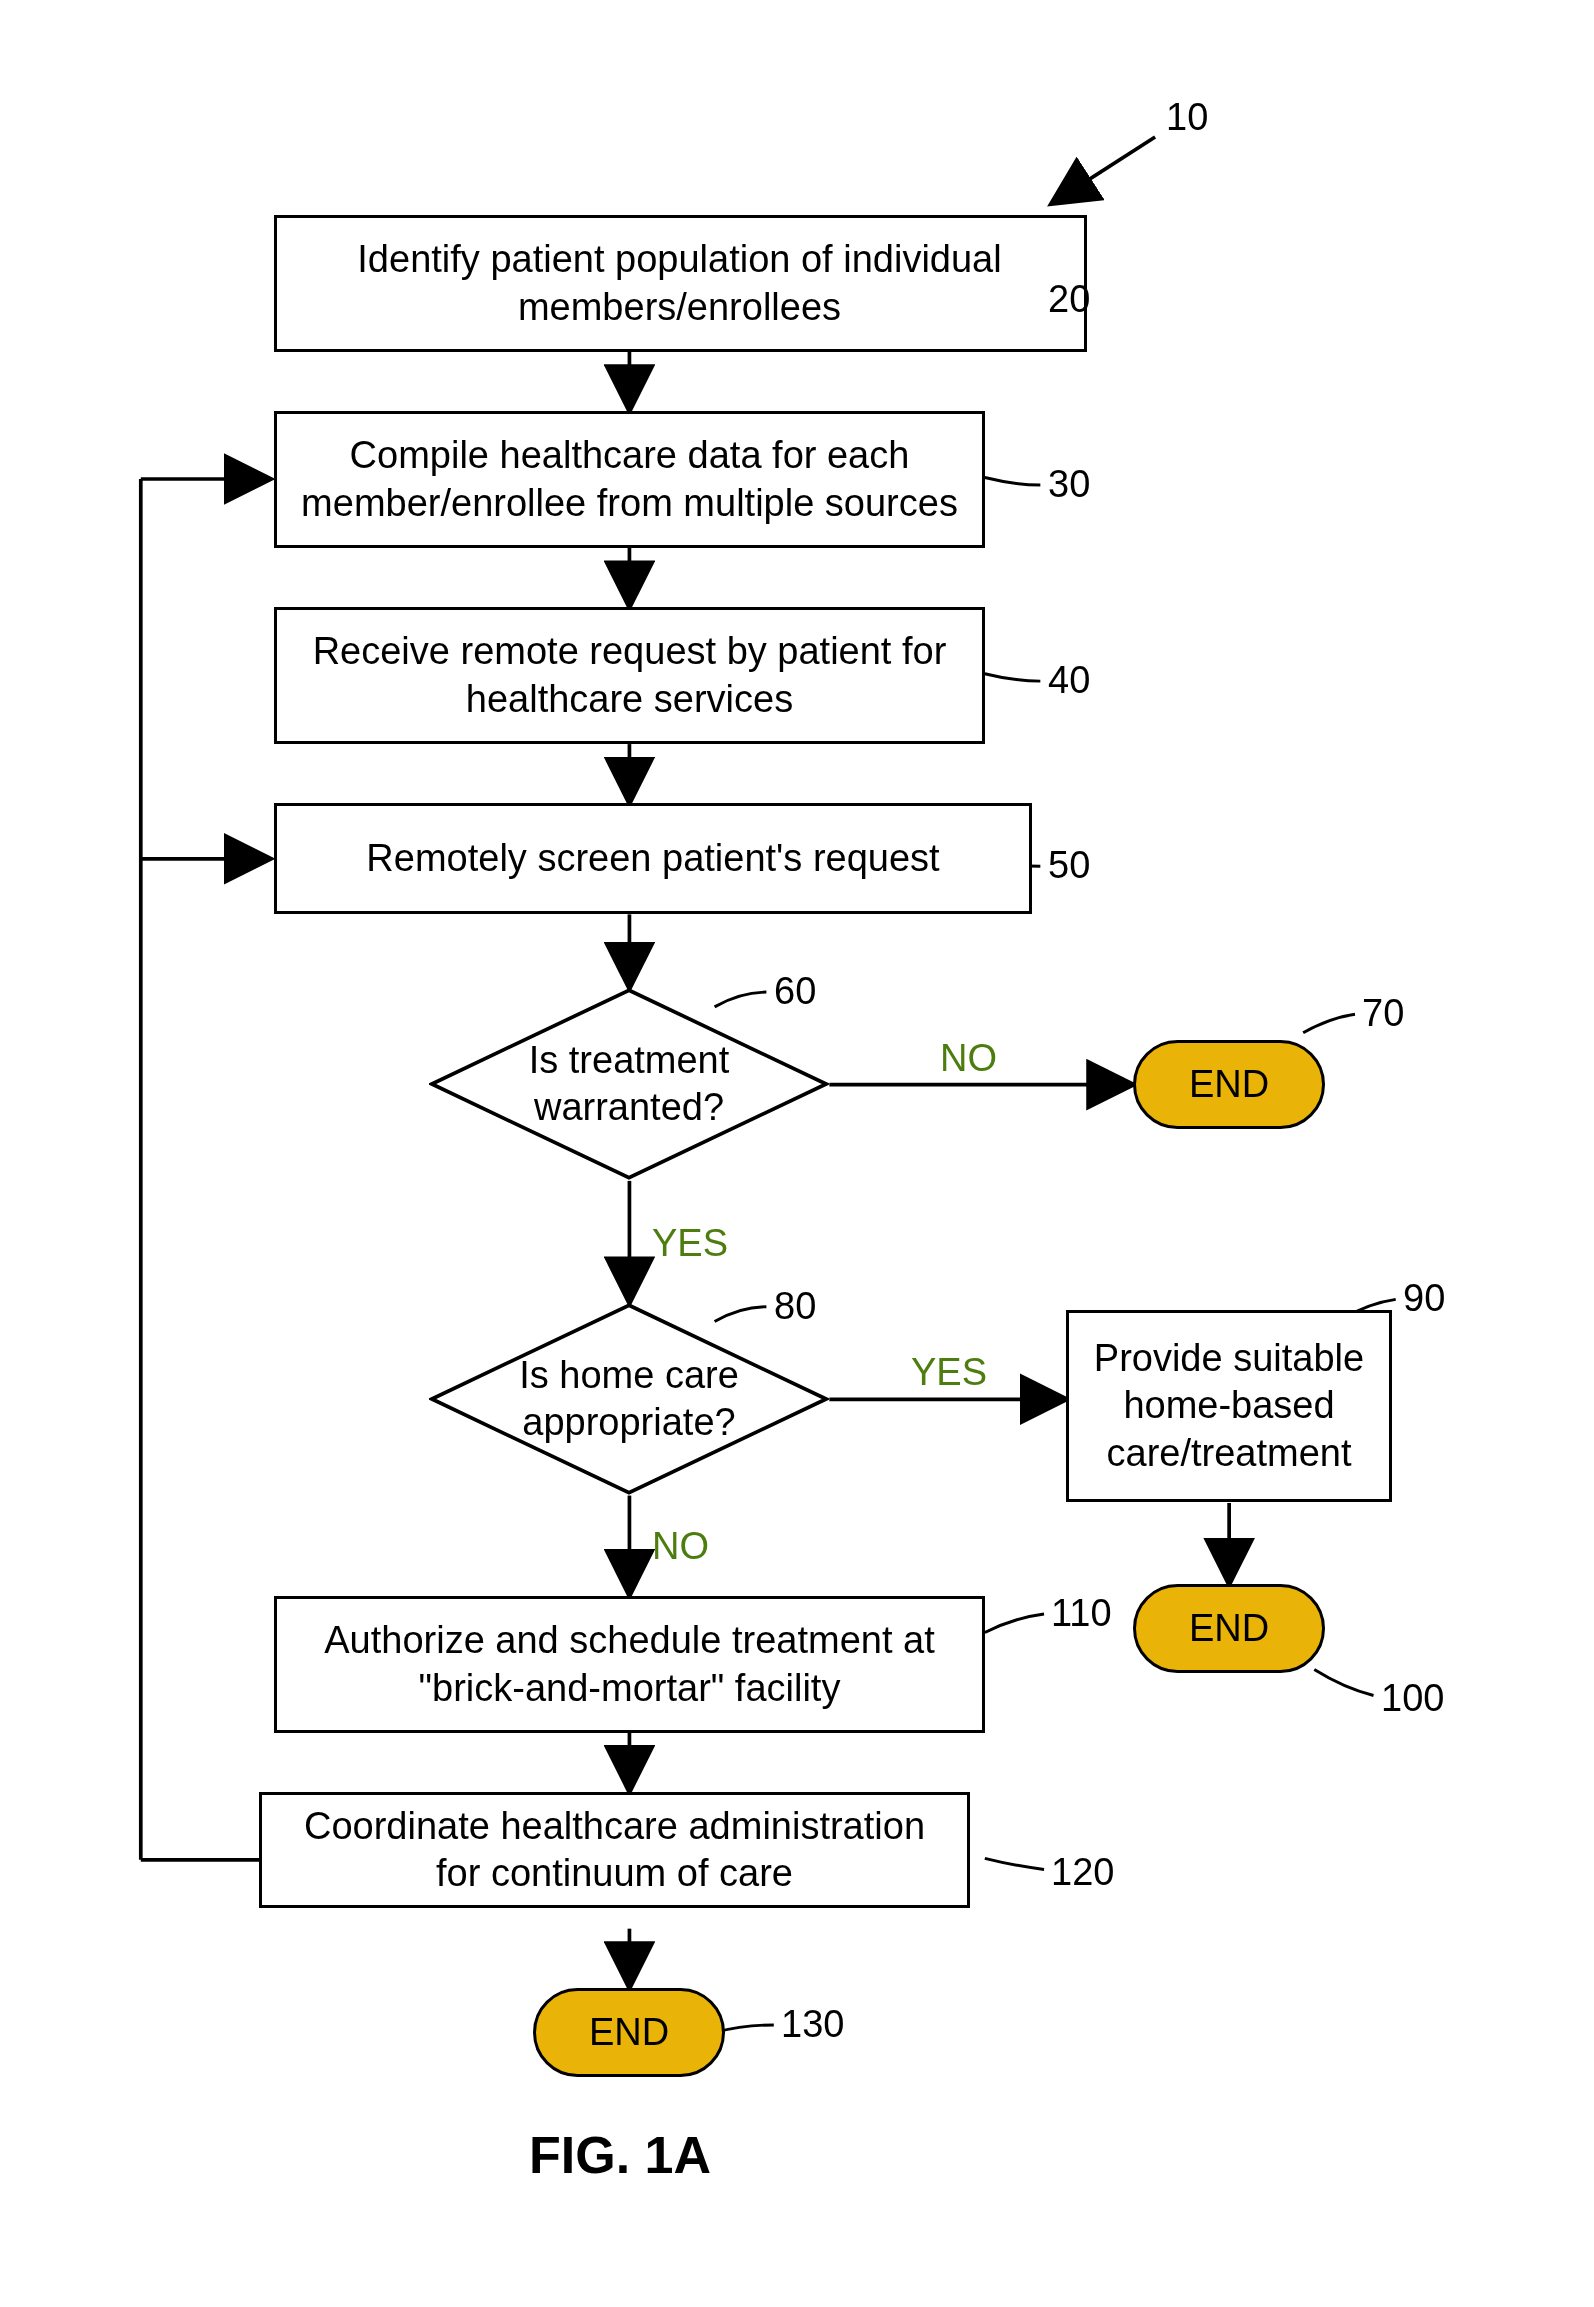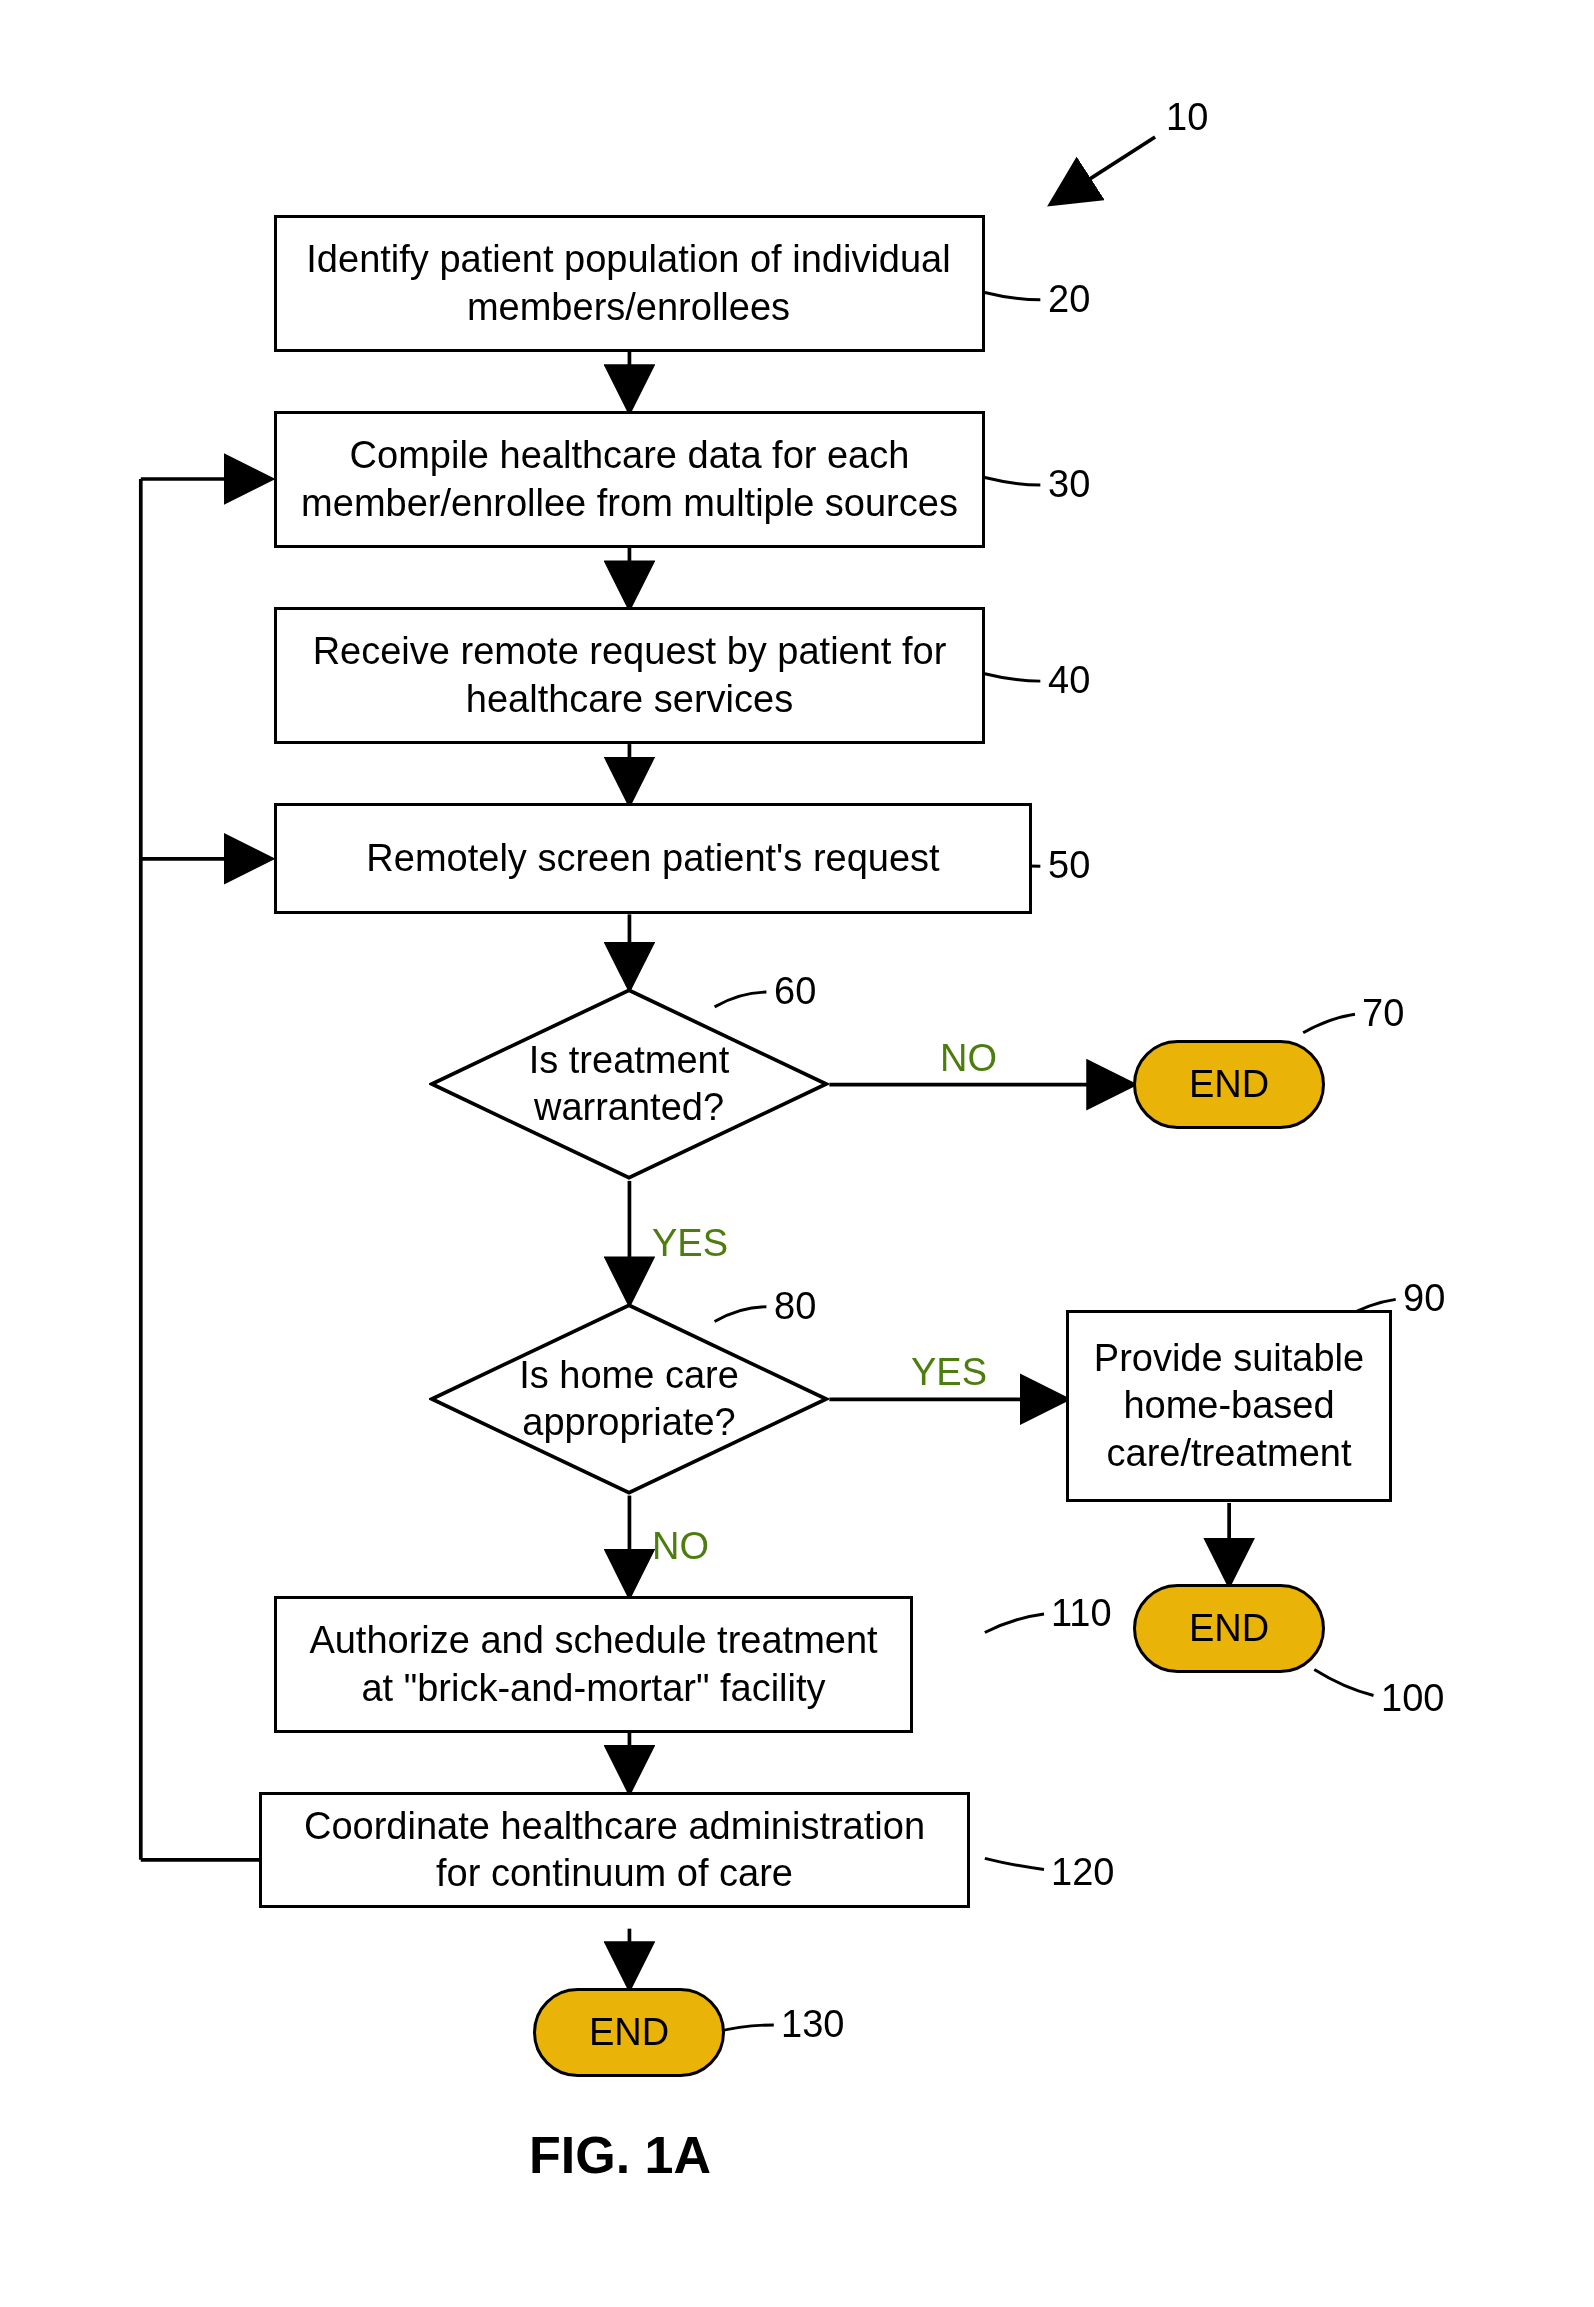--- a/index.html
+++ b/index.html
@@ -143,21 +143,21 @@
 
     <path d="M1330,2205 Q1370,2185 1410,2180" stroke="#000" stroke-width="4" fill="none"></path>
 
     <path d="M1330,2510 Q1370,2520 1410,2525" stroke="#000" stroke-width="4" fill="none"></path>
 
     <path d="M965,2745 Q1005,2735 1045,2735" stroke="#000" stroke-width="4" fill="none"></path>
   </svg>
 
   <div class="ref-label" style="left:1166px; top:96px;">10</div>
 
-  <div class="process" style="left:274px; top:215px; width:711px; height:137px;padding-left:20px;">
+  <div class="process" style="left:274px; top:215px; width:813px; height:137px;padding-left:20px;">
     <span>Identify patient population of individual members/enrollees</span>
   </div>
   <div class="ref-label" style="left:1048px; top:278px;">20</div>
 
   <div class="process" style="left:274px; top:411px; width:711px; height:137px;">
     <span>Compile healthcare data for each member/enrollee from multiple sources</span>
   </div>
   <div class="ref-label" style="left:1048px; top:463px;">30</div>
 
   <div class="process" style="left:274px; top:607px; width:711px; height:137px;">
@@ -198,21 +198,21 @@
   <div class="process" style="left:1066px; top:1310px; width:326px; height:192px;">
     <span>Provide suitable home-based care/treatment</span>
   </div>
   <div class="ref-label" style="left:1403px; top:1277px;">90</div>
 
   <div class="terminator" style="left:1133px; top:1584px; width:192px; height:89px;">
     <span>END</span>
   </div>
   <div class="ref-label" style="left:1381px; top:1677px;">100</div>
 
-  <div class="process" style="left:274px; top:1596px; width:639px; height:137px;">
+  <div class="process" style="left:274px; top:1596px; width:711px; height:137px;">
     <span>Authorize and schedule treatment at "brick-and-mortar" facility</span>
   </div>
   <div class="ref-label" style="left:1051px; top:1592px;">110</div>
 
   <div class="process" style="left:259px; top:1792px; width:711px; height:116px;">
     <span>Coordinate healthcare administration for continuum of care</span>
   </div>
   <div class="ref-label" style="left:1051px; top:1851px;">120</div>
 
   <div class="terminator" style="left:533px; top:1988px; width:192px; height:89px;">

